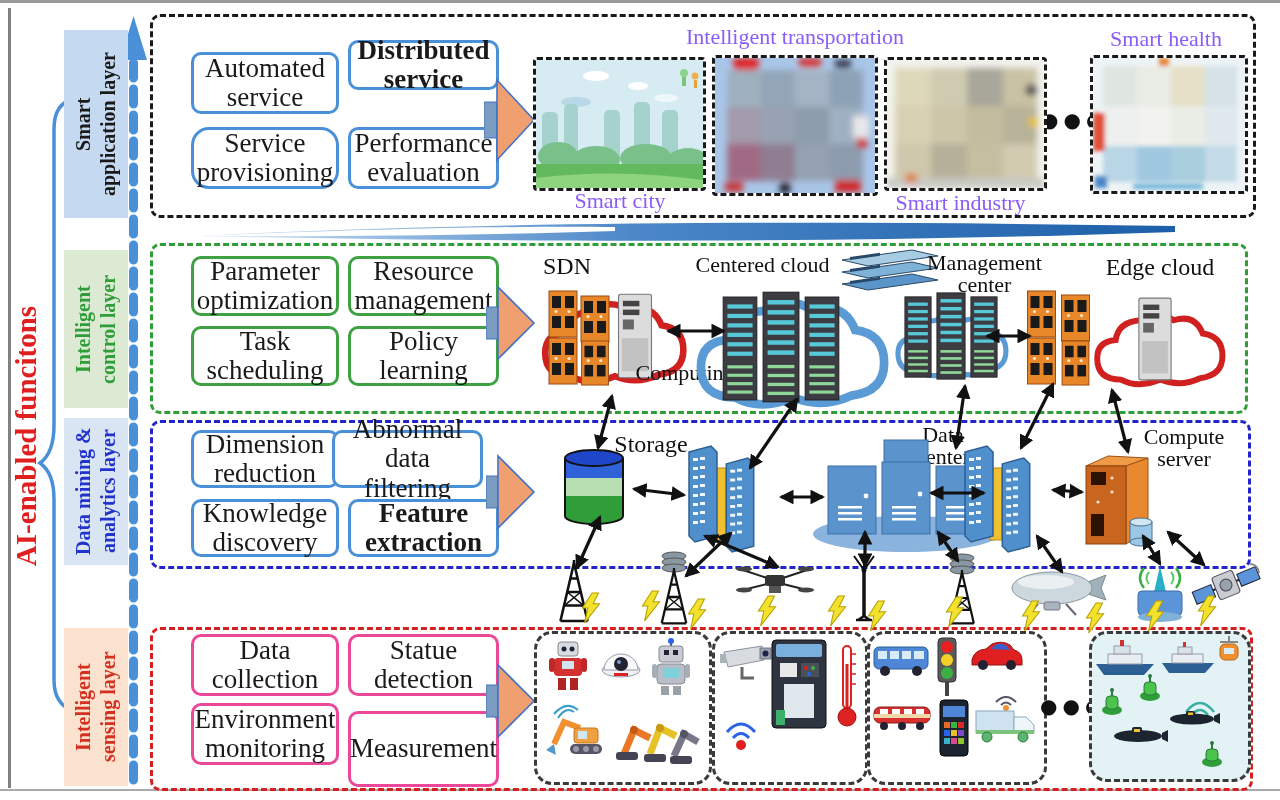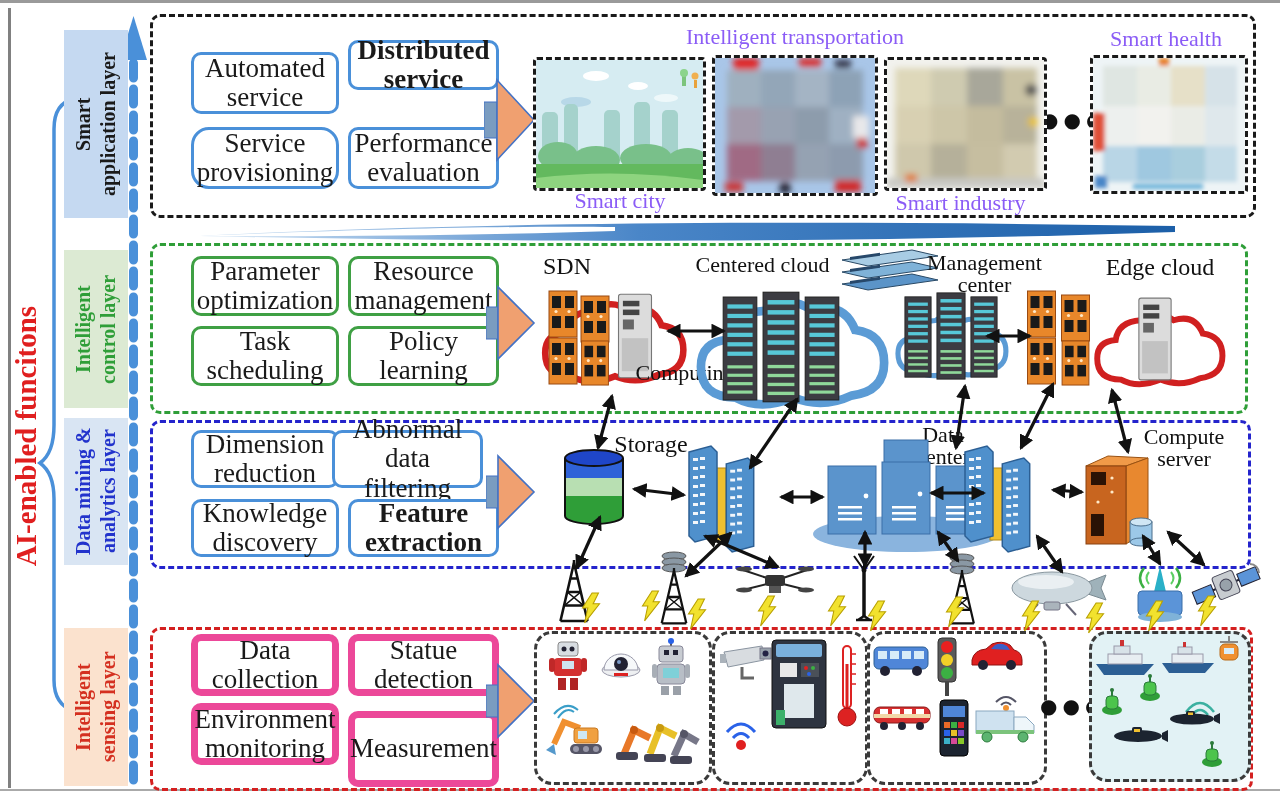--- a/index.html
+++ b/index.html
@@ -22,21 +22,21 @@
         font-weight:bold;font-size:20px;line-height:1.25;}
   .vlab-app{background:#c5d9f1;color:#1a1a1a;}
   .vlab-ctl{background:#dcead3;color:#2f9e38;}
   .vlab-min{background:#d9e5f3;color:#2233cc;}
   .vlab-sen{background:#fbe2ce;color:#d43020;}
   
   .fbox{border-radius:10px;background:#fff;display:flex;align-items:center;justify-content:center;
         text-align:center;font-size:27px;line-height:1.08;padding:2px 6px;box-sizing:border-box;margin-left:24px;}
   .fb-blue{border:3px solid #4a90d9;}
   .fb-green{border:3px solid #3fa044;}
-  .fb-red{border:7px solid #ec4899;}
+  .fb-red{border:3px solid #ec4899;}
   
   .nlabel{font-size:22px;text-align:center;line-height:1.0;color:#111;}
   .big{font-size:24px;}
   .dots{font-size:20px;letter-spacing:5px;color:#111;font-family:"DejaVu Sans",sans-serif;}
   
   .scene{border:3px dashed #1a1a1a;border-radius:4px;overflow:hidden;background:#fff;}
   .devbox{border:3.5px dashed #3a3a3a;border-radius:18px;background:#fff;}
   .devbox4{background:#e2f2f5;}
   .slabel{font-size:22px;text-align:center;color:#8b5cf6;}
   svg{display:block;}

